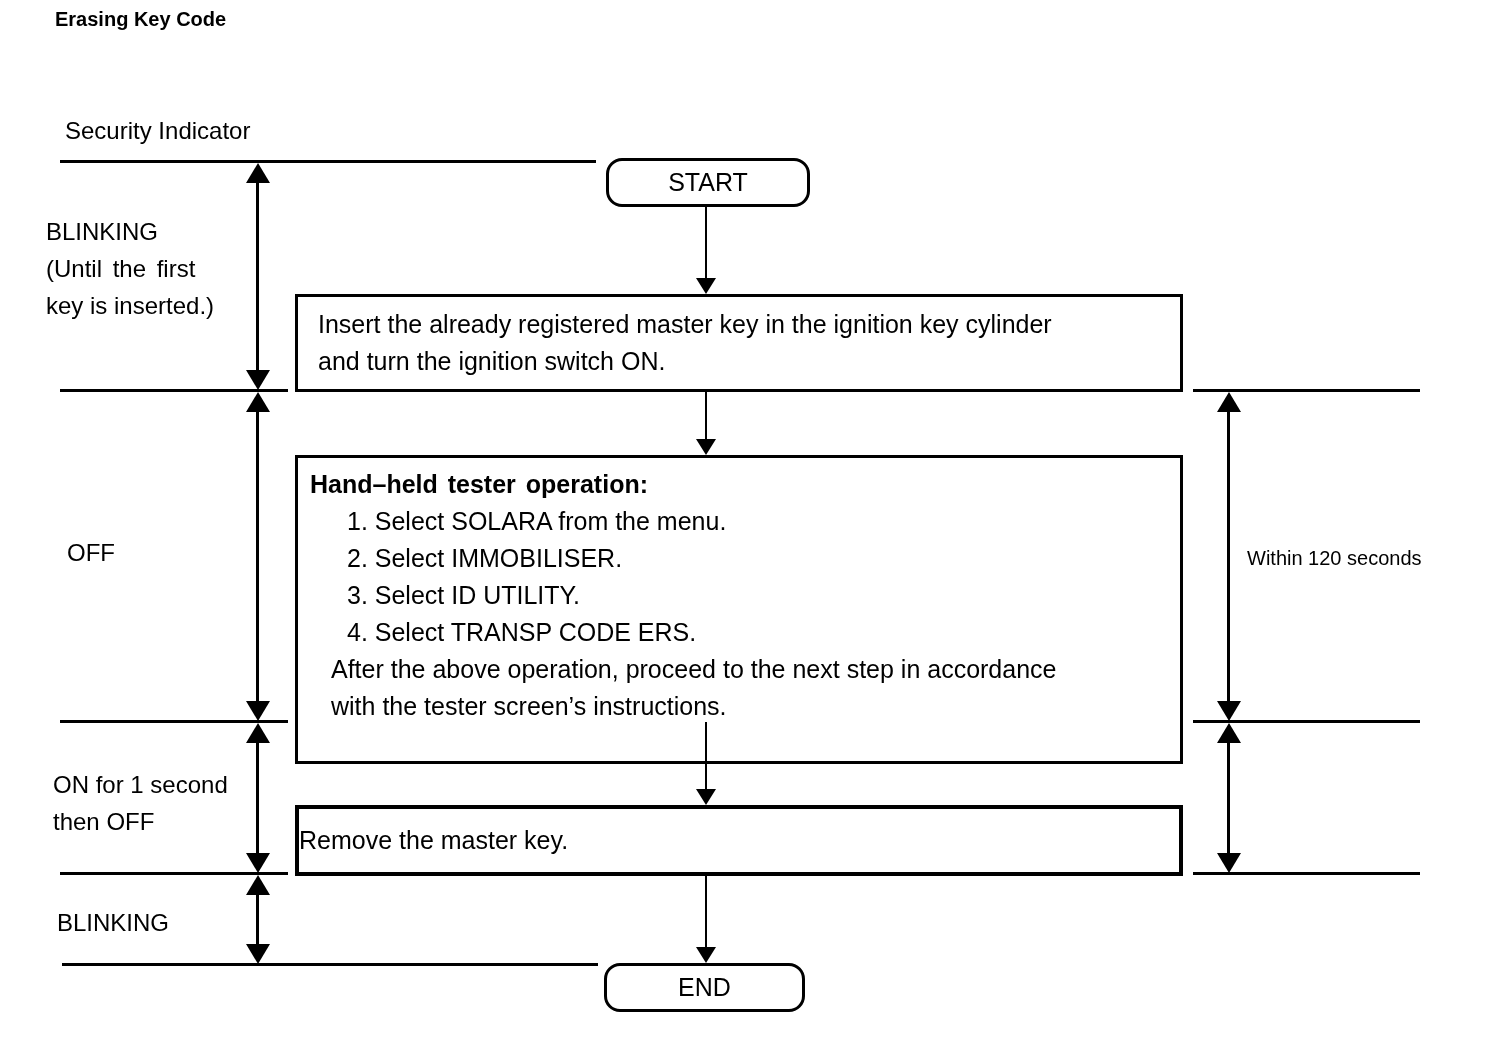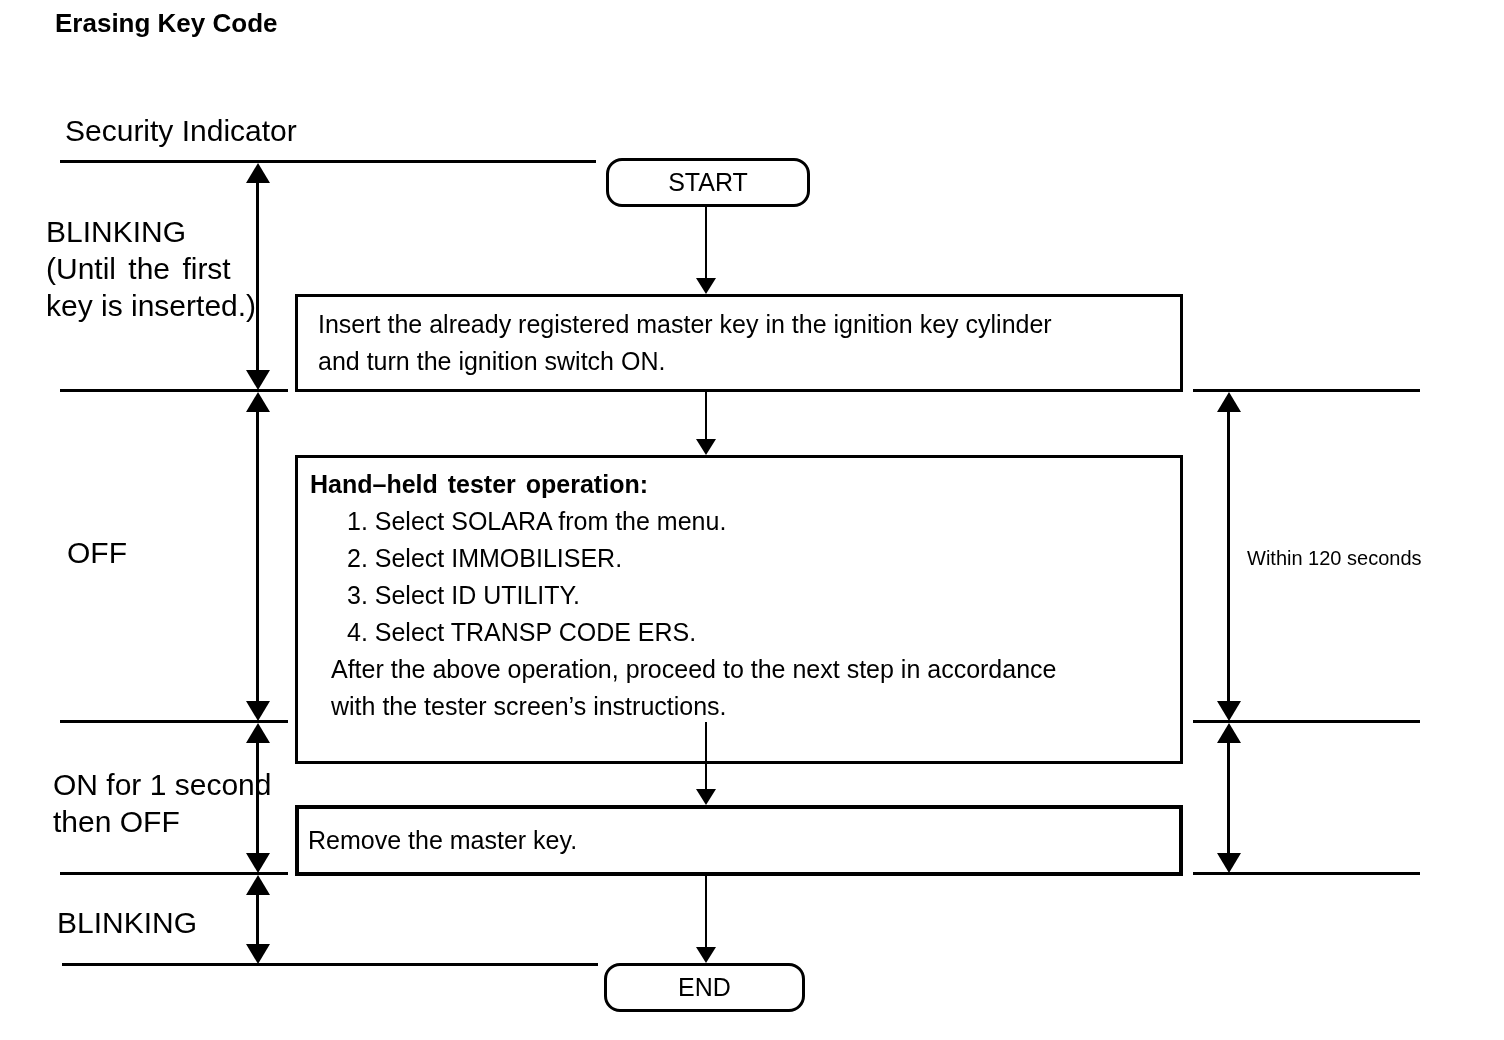--- a/index.html
+++ b/index.html
@@ -7,45 +7,45 @@
     position:relative;
     width:1504px; height:1040px;
     background:#ffffff;
     font-family:"Liberation Sans", sans-serif;
     color:#000;
     overflow:hidden;
   }
 
   .diagram-title {
     position:absolute; left:55px; top:8px;
-    font-size:26px; font-weight:bold; white-space:nowrap;
+    font-size:20px; font-weight:bold; white-space:nowrap;
   }
   .label {
-    position:absolute; font-size:30px; line-height:37px; white-space:nowrap;
+    position:absolute; font-size:24px; line-height:37px; white-space:nowrap;
   }
   .small-label {
     position:absolute; font-size:20px; line-height:36px; white-space:nowrap;
   }
   .ws { word-spacing:4px; }
 
   .hline { position:absolute; height:3px; background:#000; }
 
   .box {
     position:absolute; box-sizing:border-box;
     border:3px solid #000; background:#fff;
     font-size:25px; line-height:37px;
   }
   .box-center { display:flex; align-items:center; justify-content:center;border-radius:16px; }
 
   .insert-box { padding:9px 18px 0 20px; }
   .tester-box { padding:8px 14px 0 12px; }
   .tester-box .heading { font-weight:bold; word-spacing:3px; }
   .tester-box .item { margin-left:37px; }
   .tester-box .note { margin-left:21px; }
-  .remove-box { display:flex; align-items:center; padding-left:9px; border-width:4px; }
+  .remove-box { display:flex; align-items:center; border-width:4px; }
 
   
   .varrow { position:absolute; width:20px; }
   .varrow .shaft { position:absolute; left:9px; top:0; bottom:14px; width:2px; background:#000; }
   .varrow .head-down {
     position:absolute; bottom:0; left:0; width:0; height:0;
     border-left:10px solid transparent; border-right:10px solid transparent;
     border-top:16px solid #000;
   }
 

